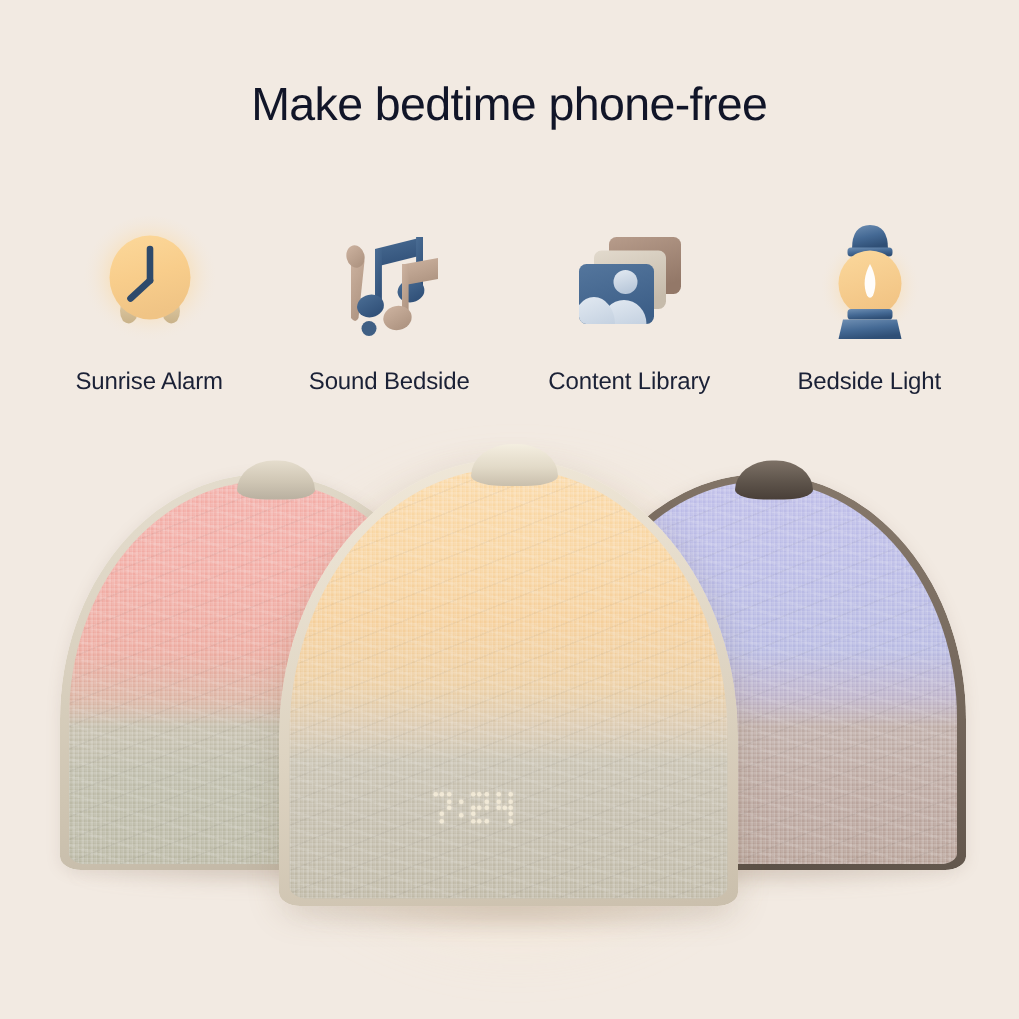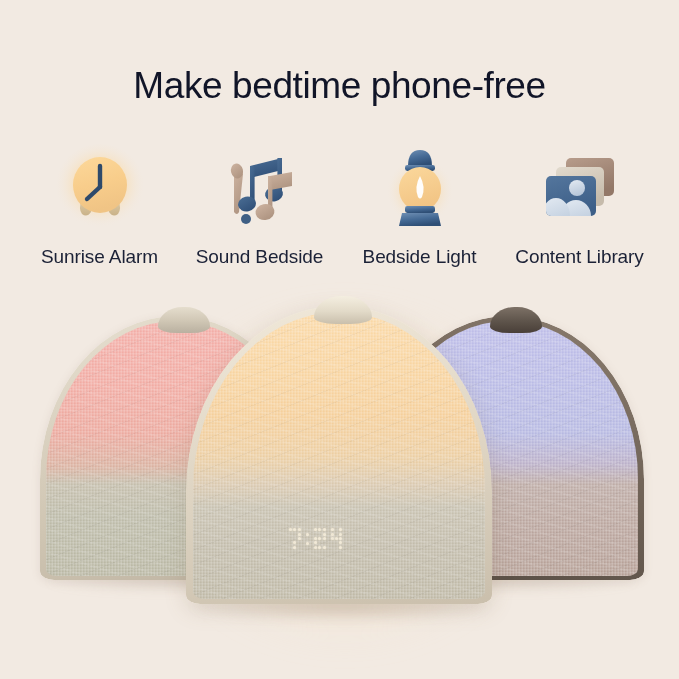--- a/index.html
+++ b/index.html
@@ -19,23 +19,23 @@
   #stage {
     position:relative;
     width:679px; height:679px;
     background:#f2eae2;
     overflow:hidden;
   }
 
   
   #headline {
     position:absolute;
-    top:65px; left:0; width:679px;
+    top:52px; left:0; width:679px;
     text-align:center;
-    font-size:37px;
+    font-size:31px;
     font-weight:400;
     letter-spacing:-0.4px;
     color:#111528;
     white-space:nowrap;
   }
 
   
   #features {
     position:absolute;
     top:140px; left:0; width:679px;
@@ -49,21 +49,21 @@
     flex-direction:column;
     align-items:center;
   }
   .feat-icon {
     width:96px; height:96px;
     position:relative;
     display:block;
   }
   .feat-label {
     margin-top:10px;
-    font-size:19px;
+    font-size:16px;
     color:#1b2136;
     letter-spacing:-0.1px;
     white-space:nowrap;
   }
 
   
   #hero {
     position:absolute;
     left:0; top:278px;
     width:679px; height:401px;
@@ -304,55 +304,20 @@
           <ellipse cx="62" cy="54" rx="9" ry="7.5" fill="url(#g-note-navy)" transform="rotate(-12 62 54)"></ellipse>
 
           <circle cx="34" cy="79" r="5" fill="#3f5f84"></circle>
 
           <path d="M58 36 L80 32 L80 46 L58 50 Z" fill="url(#g-note-tan)"></path>
           <rect x="56" y="36" width="4.4" height="36" fill="url(#g-note-tan)"></rect>
           <ellipse cx="53" cy="72" rx="9.5" ry="8" fill="url(#g-note-tan)" transform="rotate(-12 53 72)"></ellipse>
         </svg>
       </span>
       <span class="feat-label">Sound Bedside</span>
-    </div>
-
-    <div class="feature">
-      <span class="feat-icon">
-        <svg viewBox="0 0 96 96" width="96" height="96" aria-hidden="true">
-          <defs>
-            <radialGradient id="g-lant-glow" cx="50%" cy="52%" r="50%">
-              <stop offset="0%" stop-color="#ffd98e" stop-opacity="0.85"></stop>
-              <stop offset="55%" stop-color="#fbd79b" stop-opacity="0.35"></stop>
-              <stop offset="100%" stop-color="#f2eae2" stop-opacity="0"></stop>
-            </radialGradient>
-            <linearGradient id="g-lant-globe" x1="0" y1="0" x2="0.3" y2="1">
-              <stop offset="0%" stop-color="#fbd89c"></stop>
-              <stop offset="100%" stop-color="#f2c484"></stop>
-            </linearGradient>
-            <linearGradient id="g-lant-navy" x1="0" y1="0" x2="0.35" y2="1">
-              <stop offset="0%" stop-color="#6f8fb3"></stop>
-              <stop offset="55%" stop-color="#456a95"></stop>
-              <stop offset="100%" stop-color="#2f4f76"></stop>
-            </linearGradient>
-          </defs>
-          <ellipse cx="48" cy="50" rx="34" ry="34" fill="url(#g-lant-glow)"></ellipse>
-
-          <path d="M36 26 Q36 10 48 10 Q60 10 60 26 Z" fill="url(#g-lant-navy)"></path>
-          <rect x="33" y="25" width="30" height="6" rx="2.4" fill="url(#g-lant-navy)"></rect>
-
-          <ellipse cx="48" cy="49" rx="21" ry="22" fill="url(#g-lant-globe)"></ellipse>
-
-          <path d="M48 36 Q54 47 50 57 Q48 60 46 57 Q42 47 48 36 Z" fill="#ffffff" opacity="0.96"></path>
-
-          <rect x="33" y="66" width="30" height="7" rx="2.4" fill="url(#g-lant-navy)"></rect>
-          <path d="M30 73 L66 73 L69 86 L27 86 Z" fill="url(#g-lant-navy)"></path>
-        </svg>
-      </span>
-      <span class="feat-label">Bedside Light</span>
     </div>
 
     <div class="feature">
       <span class="feat-icon">
         <svg viewBox="0 0 96 96" width="96" height="96" aria-hidden="true">
           <defs>
             <linearGradient id="g-card-back" x1="0" y1="0" x2="0.4" y2="1">
               <stop offset="0%" stop-color="#b79c8b"></stop>
               <stop offset="100%" stop-color="#937868"></stop>
             </linearGradient>
@@ -378,20 +343,55 @@
           <rect x="14" y="36" width="50" height="40" rx="5" fill="url(#g-card-front)"></rect>
           <g clip-path="url(#clip-front-card)">
             <circle cx="45" cy="48" r="8" fill="url(#g-fig)"></circle>
             <ellipse cx="44" cy="76" rx="15" ry="16" fill="url(#g-fig)"></ellipse>
             <ellipse cx="24" cy="76" rx="14" ry="18" fill="url(#g-fig)"></ellipse>
           </g>
         </svg>
       </span>
       <span class="feat-label">Content Library</span>
     </div>
+
+    <div class="feature">
+      <span class="feat-icon">
+        <svg viewBox="0 0 96 96" width="96" height="96" aria-hidden="true">
+          <defs>
+            <radialGradient id="g-lant-glow" cx="50%" cy="52%" r="50%">
+              <stop offset="0%" stop-color="#ffd98e" stop-opacity="0.85"></stop>
+              <stop offset="55%" stop-color="#fbd79b" stop-opacity="0.35"></stop>
+              <stop offset="100%" stop-color="#f2eae2" stop-opacity="0"></stop>
+            </radialGradient>
+            <linearGradient id="g-lant-globe" x1="0" y1="0" x2="0.3" y2="1">
+              <stop offset="0%" stop-color="#fbd89c"></stop>
+              <stop offset="100%" stop-color="#f2c484"></stop>
+            </linearGradient>
+            <linearGradient id="g-lant-navy" x1="0" y1="0" x2="0.35" y2="1">
+              <stop offset="0%" stop-color="#6f8fb3"></stop>
+              <stop offset="55%" stop-color="#456a95"></stop>
+              <stop offset="100%" stop-color="#2f4f76"></stop>
+            </linearGradient>
+          </defs>
+          <ellipse cx="48" cy="50" rx="34" ry="34" fill="url(#g-lant-glow)"></ellipse>
+
+          <path d="M36 26 Q36 10 48 10 Q60 10 60 26 Z" fill="url(#g-lant-navy)"></path>
+          <rect x="33" y="25" width="30" height="6" rx="2.4" fill="url(#g-lant-navy)"></rect>
+
+          <ellipse cx="48" cy="49" rx="21" ry="22" fill="url(#g-lant-globe)"></ellipse>
+
+          <path d="M48 36 Q54 47 50 57 Q48 60 46 57 Q42 47 48 36 Z" fill="#ffffff" opacity="0.96"></path>
+
+          <rect x="33" y="66" width="30" height="7" rx="2.4" fill="url(#g-lant-navy)"></rect>
+          <path d="M30 73 L66 73 L69 86 L27 86 Z" fill="url(#g-lant-navy)"></path>
+        </svg>
+      </span>
+      <span class="feat-label">Bedside Light</span>
+    </div>
   </div>
 
   <div id="hero">
     <div id="hero-glow"></div>
 
     <div class="shadow" id="shadow-left"></div>
     <div class="shadow" id="shadow-right"></div>
 
     <div class="device" id="dev-left">
       <div class="rim"></div>

